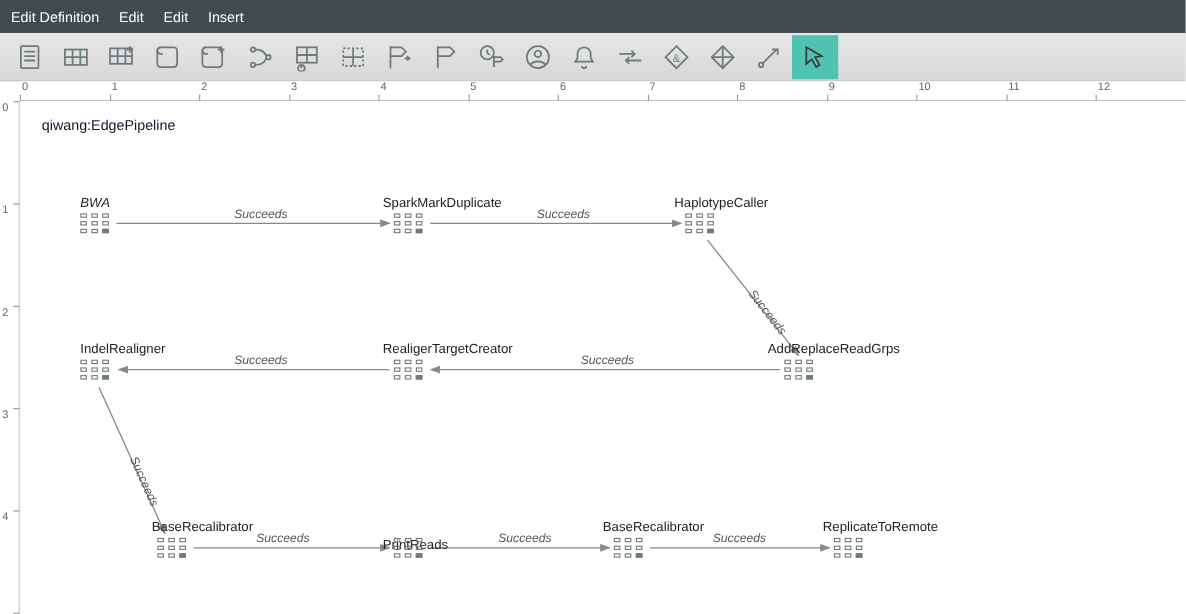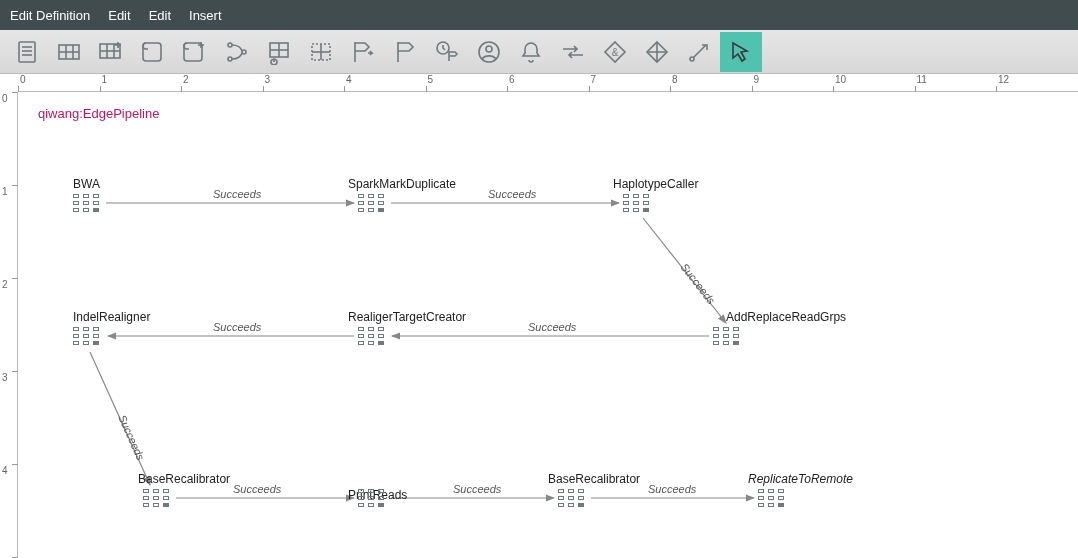--- a/index.html
+++ b/index.html
@@ -12,21 +12,21 @@
   .tool svg { width: 26px; height: 26px; stroke: currentColor; fill: none; stroke-width: 1.6; }
   .ruler-x { height: 18px; border-bottom: 1px solid #bbb; position: relative; margin-left: 18px; background:#fff; }
   .ruler-y { width: 18px; border-right: 1px solid #bbb; position: absolute; top: 92px; bottom: 0; left: 0; background:#fff;}
   .tick-x { position: absolute; top: 0; font-size: 10px; color: #666; }
   .tick-x .line { position: absolute; left: 0; bottom: 0; width: 1px; height: 6px; background: #999; }
   .tick-x .lbl { position: absolute; left: 2px; top: 0; }
   .tick-y { position: absolute; left: 0; font-size: 10px; color: #666; width:18px; }
   .tick-y .line { position: absolute; top: 0; right: 0; height: 1px; width: 6px; background: #999; }
   .tick-y .lbl { position: absolute; top: 1px; left: 2px; }
   .canvas { position: absolute; left: 18px; top: 92px; right: 0; bottom: 0; background:#fff;}
-  .flow-title { position: absolute; font-size: 13px; color: #be185d; }
+  .flow-title { position: absolute; font-size: 13px; color: #0f172a; }
   .node-label { position: absolute; font-size: 12px; color: #222; white-space: nowrap; }
   .node-icon { position: absolute; width: 30px; height: 22px; }
   .node-icon .cell { position:absolute; width:6px; height:4px; border:1px solid #6f7a7d; }
   .node-icon .fill { background:#6f7a7d; }
   .edge { stroke: #888; stroke-width: 1.2; fill: none; }
   .arrowhead { fill: #888; }
   .edge-label { font-size: 11px; fill: #555; font-style: italic; }
 </style>
 </head>
 <body>
@@ -263,21 +263,21 @@
       <text x="195" y="239" class="edge-label">Succeeds</text>
       <line x1="72" y1="260" x2="132" y2="393" class="edge" marker-end="url(#ah)"></line>
       <text x="100" y="325" class="edge-label" transform="rotate(66 100 325)">Succeeds</text>
       <line x1="158" y1="406" x2="336" y2="406" class="edge" marker-end="url(#ah)"></line>
       <text x="215" y="401" class="edge-label">Succeeds</text>
       <line x1="373" y1="406" x2="536" y2="406" class="edge" marker-end="url(#ah)"></line>
       <text x="435" y="401" class="edge-label">Succeeds</text>
       <line x1="573" y1="406" x2="736" y2="406" class="edge" marker-end="url(#ah)"></line>
       <text x="630" y="401" class="edge-label">Succeeds</text>
     </svg>
-<div class="node-label" style="left: 55px; top: 85px;">BWA</div>
+<div class="node-label" style="left: 55px; top: 85px; font-style: italic;">BWA</div>
     <div class="node-icon" style="left: 55px; top: 102px;">
       <div class="cell" style="left:0px;top:0px"></div>
       <div class="cell" style="left:10px;top:0px"></div>
       <div class="cell" style="left:20px;top:0px"></div>
       <div class="cell" style="left:0px;top:7px"></div>
       <div class="cell" style="left:10px;top:7px"></div>
       <div class="cell" style="left:20px;top:7px"></div>
       <div class="cell" style="left:0px;top:14px"></div>
       <div class="cell" style="left:10px;top:14px"></div>
       <div class="cell fill" style="left:20px;top:14px"></div>
@@ -323,21 +323,21 @@
       <div class="cell" style="left:0px;top:0px"></div>
       <div class="cell" style="left:10px;top:0px"></div>
       <div class="cell" style="left:20px;top:0px"></div>
       <div class="cell" style="left:0px;top:7px"></div>
       <div class="cell" style="left:10px;top:7px"></div>
       <div class="cell" style="left:20px;top:7px"></div>
       <div class="cell" style="left:0px;top:14px"></div>
       <div class="cell" style="left:10px;top:14px"></div>
       <div class="cell fill" style="left:20px;top:14px"></div>
     </div>
-    <div class="node-label" style="left: 680px; top: 218px; margin-left: 28px;">AddReplaceReadGrps</div>
+    <div class="node-label" style="left: 680px; top: 218px;">AddReplaceReadGrps</div>
     <div class="node-icon" style="left: 695px; top: 235px;">
       <div class="cell" style="left:0px;top:0px"></div>
       <div class="cell" style="left:10px;top:0px"></div>
       <div class="cell" style="left:20px;top:0px"></div>
       <div class="cell" style="left:0px;top:7px"></div>
       <div class="cell" style="left:10px;top:7px"></div>
       <div class="cell" style="left:20px;top:7px"></div>
       <div class="cell" style="left:0px;top:14px"></div>
       <div class="cell" style="left:10px;top:14px"></div>
       <div class="cell fill" style="left:20px;top:14px"></div>
@@ -371,21 +371,21 @@
       <div class="cell" style="left:0px;top:0px"></div>
       <div class="cell" style="left:10px;top:0px"></div>
       <div class="cell" style="left:20px;top:0px"></div>
       <div class="cell" style="left:0px;top:7px"></div>
       <div class="cell" style="left:10px;top:7px"></div>
       <div class="cell" style="left:20px;top:7px"></div>
       <div class="cell" style="left:0px;top:14px"></div>
       <div class="cell" style="left:10px;top:14px"></div>
       <div class="cell fill" style="left:20px;top:14px"></div>
     </div>
-    <div class="node-label" style="left: 730px; top: 380px; font-style: italic;">ReplicateToRemote</div>
+    <div class="node-label" style="left: 730px; top: 380px;">ReplicateToRemote</div>
     <div class="node-icon" style="left: 740px; top: 397px;">
       <div class="cell" style="left:0px;top:0px"></div>
       <div class="cell" style="left:10px;top:0px"></div>
       <div class="cell" style="left:20px;top:0px"></div>
       <div class="cell" style="left:0px;top:7px"></div>
       <div class="cell" style="left:10px;top:7px"></div>
       <div class="cell" style="left:20px;top:7px"></div>
       <div class="cell" style="left:0px;top:14px"></div>
       <div class="cell" style="left:10px;top:14px"></div>
       <div class="cell fill" style="left:20px;top:14px"></div>

